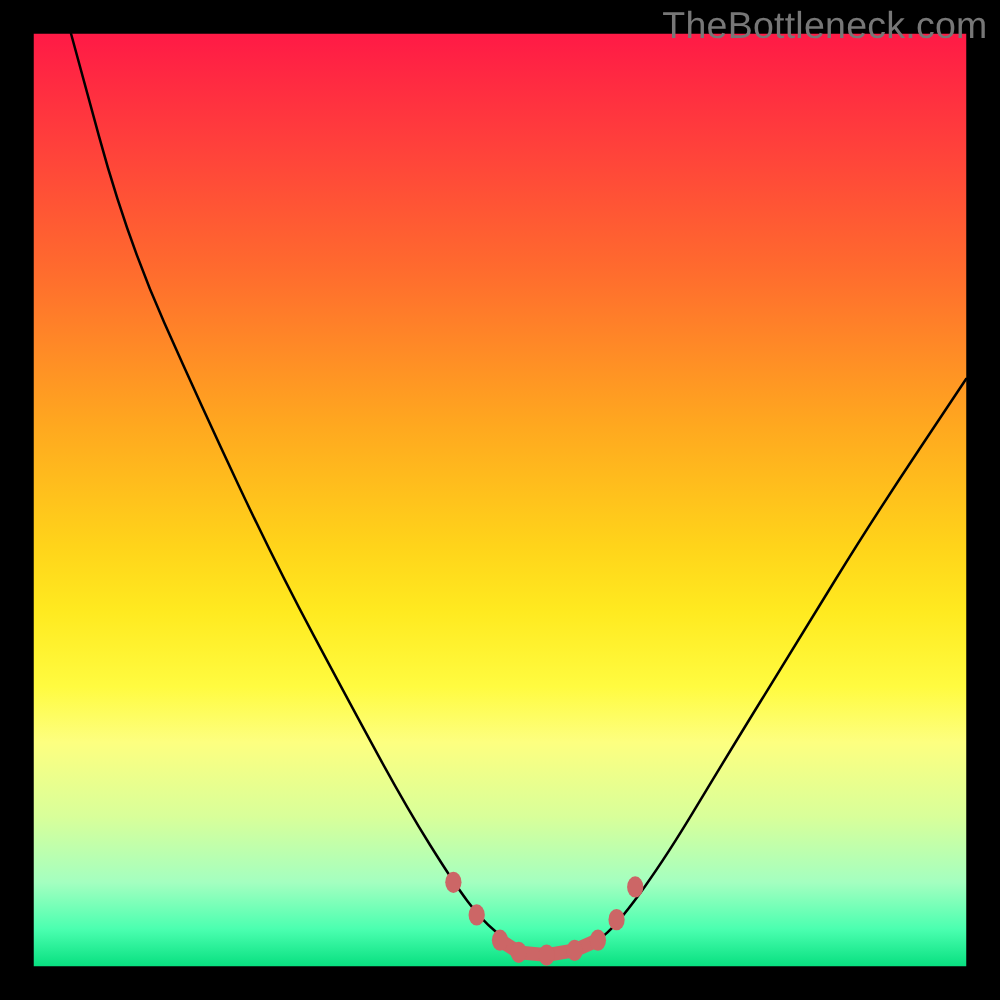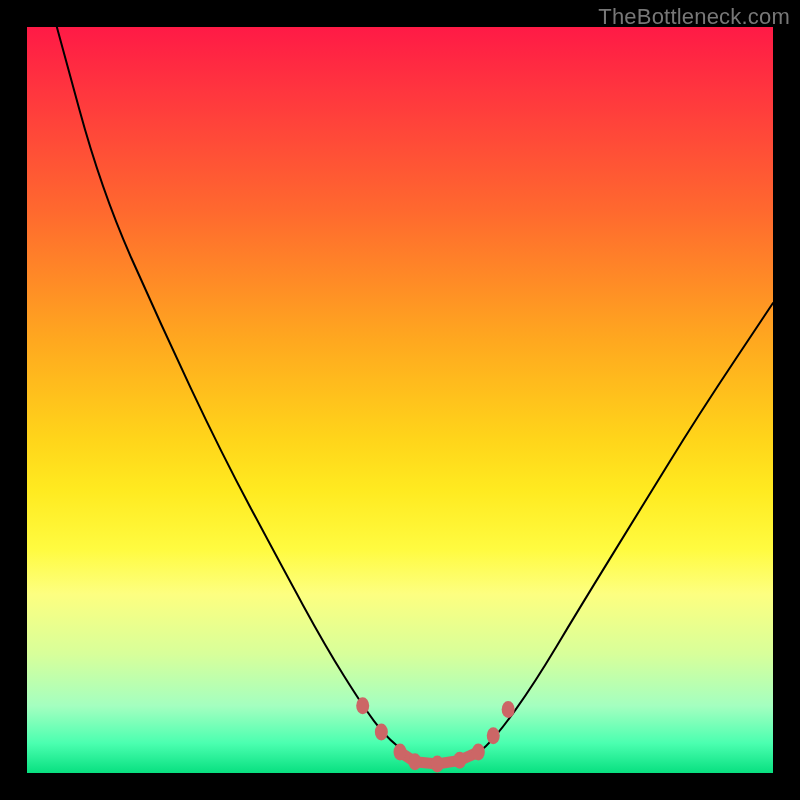--- a/index.html
+++ b/index.html
@@ -37,21 +37,21 @@
       #a4ffc0 91%,
       #4bffb0 96%,
       #08e080 100%
     );
   }
   .attribution {
     position: absolute;
     top: 4px;
     right: 10px;
     font-family: Arial, Helvetica, sans-serif;
-    font-size: 22px;
+    font-size: 30px;
     color: #777;
     letter-spacing: 0.2px;
     text-align: center;
   }
   svg.curve {
     position: absolute;
     left: 0;
     top: 0;
     width: 746px;
     height: 746px;

